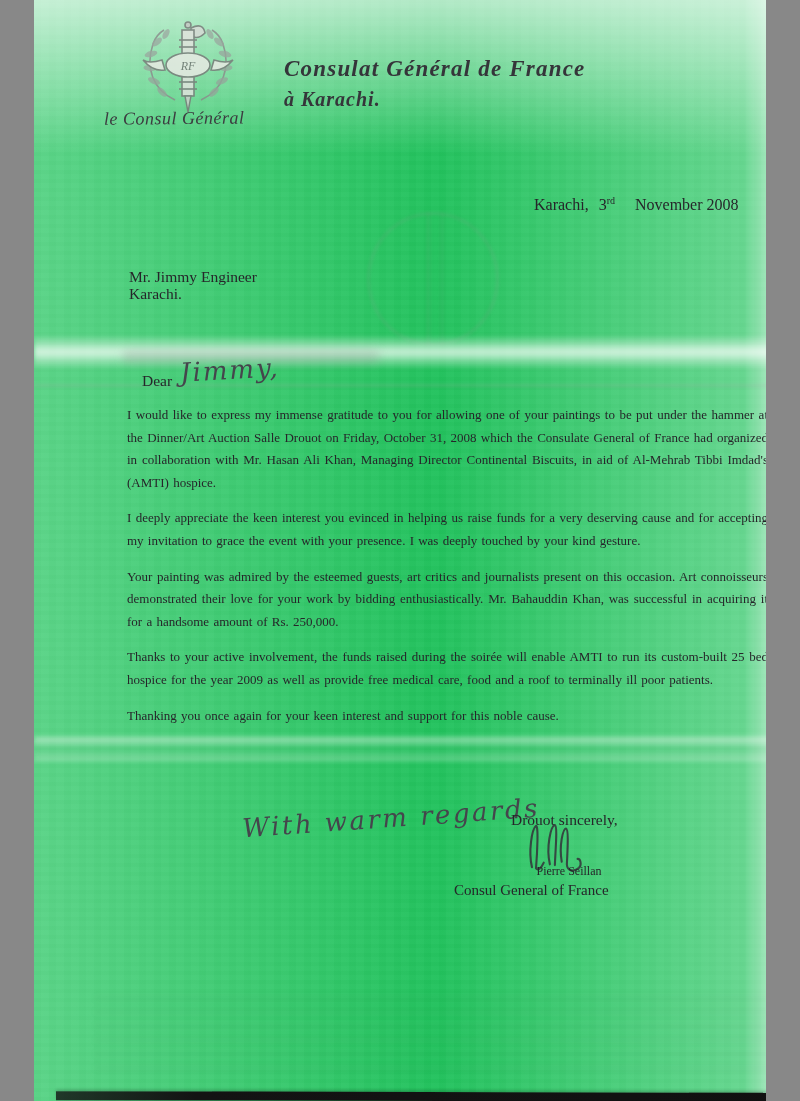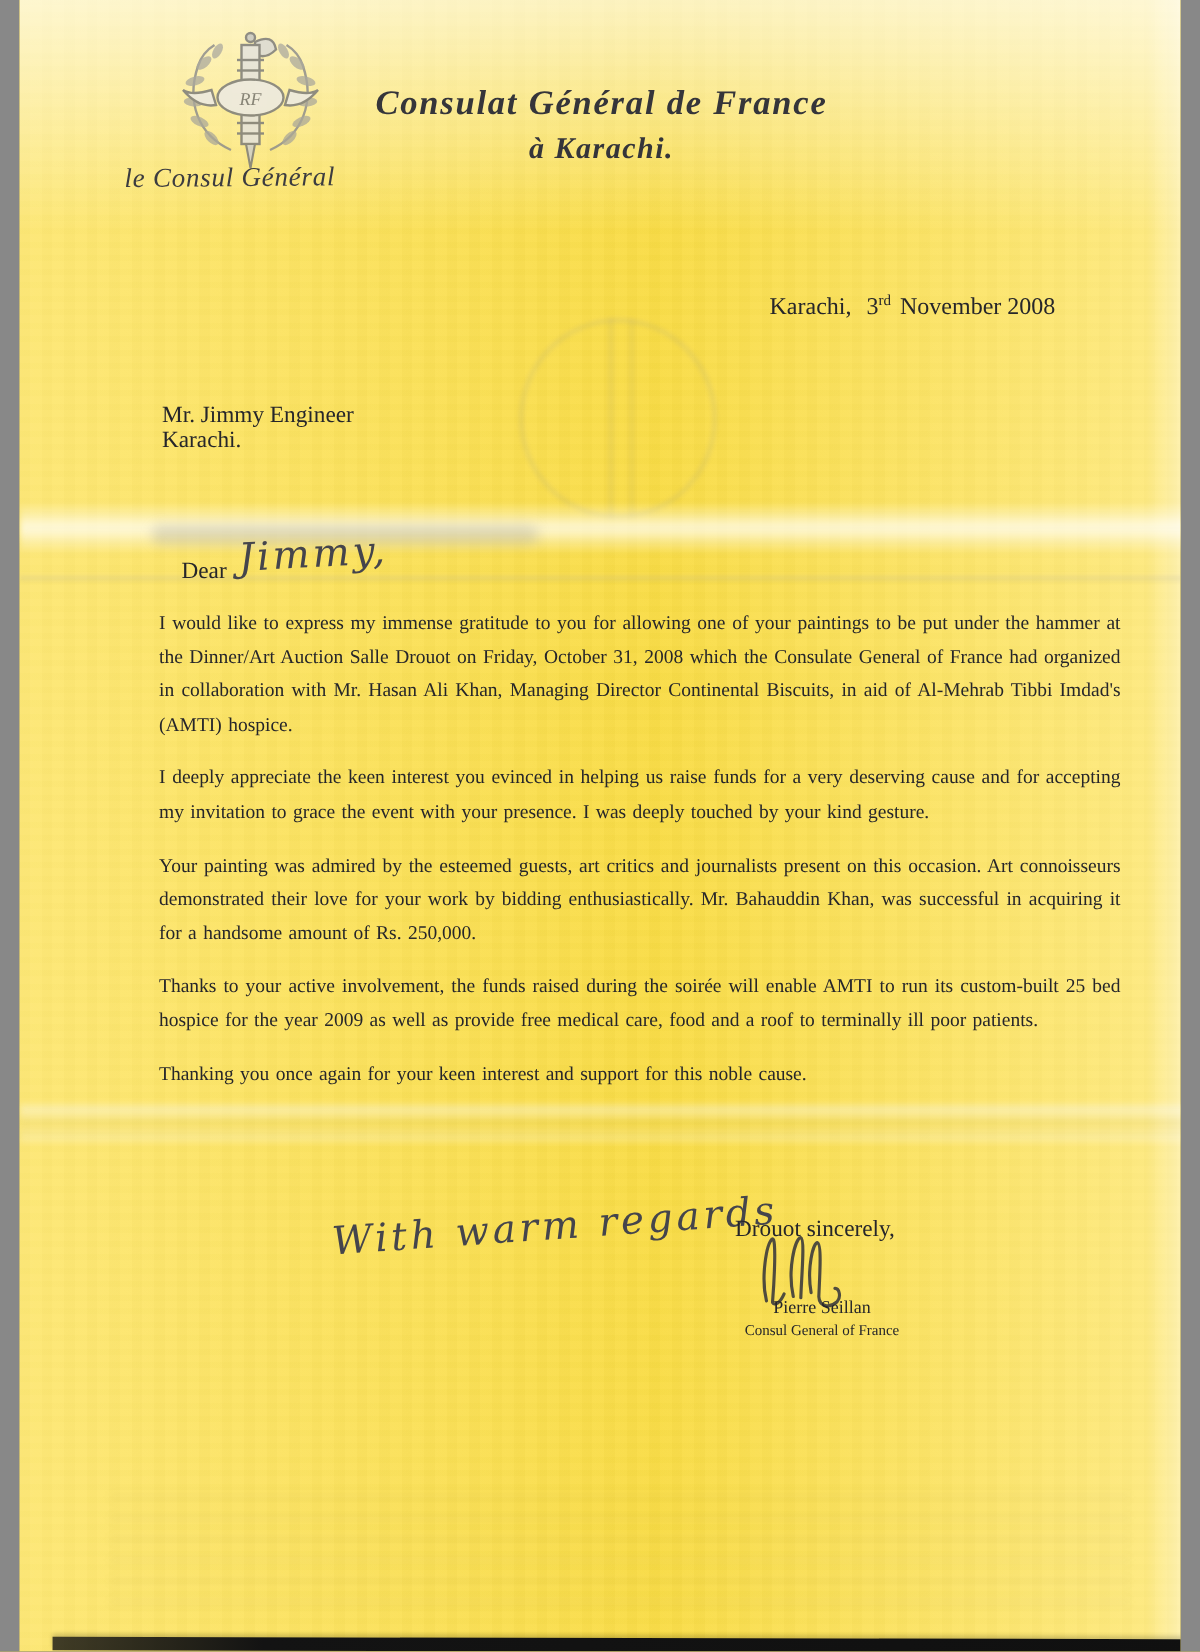--- a/index.html
+++ b/index.html
@@ -1,24 +1,25 @@
 <!DOCTYPE html>
 <html><head>
 <meta charset="utf-8">
 <style>
   html, body { margin: 0; padding: 0; background: #888; }
   .page {
     position: relative;
-    width: 774px;
+    width: 707px;
     height: 1101px;
     margin: 0 auto;
-    background: #fde047;
+    background: #22c55e;
     overflow: hidden;
     font-family: "Liberation Serif", serif;
     color: #26262a;
+    padding-left: 25px;
   }
   
   .page::before {
     content: "";
     position: absolute; inset: 0;
     background:
       linear-gradient(180deg, rgba(255,255,255,0.65) 0%, rgba(255,255,255,0) 14%),
       linear-gradient(90deg, rgba(255,255,255,0.25) 0%, rgba(0,0,0,0.015) 55%, rgba(255,255,255,0.3) 97%, rgba(255,255,255,0.55) 100%),
       repeating-linear-gradient(90deg, rgba(0,0,0,0.012) 0 7px, rgba(255,255,255,0.02) 7px 15px),
       repeating-linear-gradient(0deg, rgba(0,0,0,0.008) 0 4px, rgba(255,255,255,0.015) 4px 9px);
@@ -26,42 +27,42 @@
   }
 
   
   .emblem { position: absolute; left: 95px; top: 20px; width: 118px; height: 96px; opacity: 0.82; }
   .sender-title {
     position: absolute; left: 70px; top: 108px; width: 170px;
     font-style: italic; font-size: 18px; letter-spacing: 0.5px;
     color: #3c3c40; transform: rotate(-0.5deg);
   }
   .consulate-title {
-    position: absolute; left: 230px; top: 56px; width: 316px;
-    text-align: center; font-style: italic; color: #35353a;
+    position: absolute; left: 250px; top: 56px; width: 316px;
+    font-style: italic; color: #35353a;
   }
   .consulate-title .line1 { font-size: 23px; letter-spacing: 1.2px; font-weight: 600; }
   .consulate-title .line2 { font-size: 20px; letter-spacing: 1px; font-weight: 600; margin-top: 6px; font-style: italic; }
 
   
   .watermark {
     position: absolute; left: 333px; top: 212px; width: 126px; height: 128px;
     border-radius: 50%;
     border: 3px solid rgba(150,150,150,0.14);
     background:
       linear-gradient(90deg, transparent 44%, rgba(150,150,150,0.12) 46%, transparent 49%, transparent 55%, rgba(150,150,150,0.10) 57%, transparent 60%);
     filter: blur(1.5px);
     pointer-events: none;
   }
 
   
   .dateline { position: absolute; left: 500px; top: 195px; font-size: 16px; white-space: nowrap; }
   .dateline .day { margin-left: 10px; }
   .dateline sup { font-size: 10px; }
-  .dateline .my { margin-left: 6px; }
+  .dateline .my { margin-left: 20px; }
 
   .recipient { position: absolute; left: 95px; top: 268px; font-size: 15.5px; line-height: 17px; }
 
   .salutation-typed { position: absolute; left: 96px; top: 372px; font-size: 15.5px; margin-left: 12px; }
 
   .handwriting {
     font-family: "DejaVu Serif", serif;
     font-style: italic;
     color: #45454c;
   }
@@ -80,21 +81,21 @@
 
   
   .closing-hand {
     position: absolute; left: 208px; top: 803px;
     font-size: 26px; letter-spacing: 2.5px;
     transform: rotate(-4deg);
   }
   .valediction { position: absolute; left: 477px; top: 811px; font-size: 15.5px; }
   .signature { position: absolute; left: 489px; top: 820px; width: 66px; height: 56px; }
   .signatory-name { position: absolute; left: 440px; top: 864px; width: 190px; text-align: center; font-size: 12px; }
-  .signatory-title { position: absolute; left: 420px; top: 882px; width: 230px; text-align: center; font-size: 10px; }
+  .signatory-title { position: absolute; left: 420px; top: 882px; width: 230px; text-align: left; font-size: 15px; }
 
   
   .white-band {
     position: absolute; left: 0; top: 335px; width: 800px; height: 34px;
     background: linear-gradient(180deg, transparent, rgba(255,255,255,0.75) 50%, transparent);
     filter: blur(2px); pointer-events: none;
   }
   .smudge {
     position: absolute; left: 88px; top: 350px; width: 258px; height: 13px;
     background: rgba(140,140,140,0.26); border-radius: 7px;

